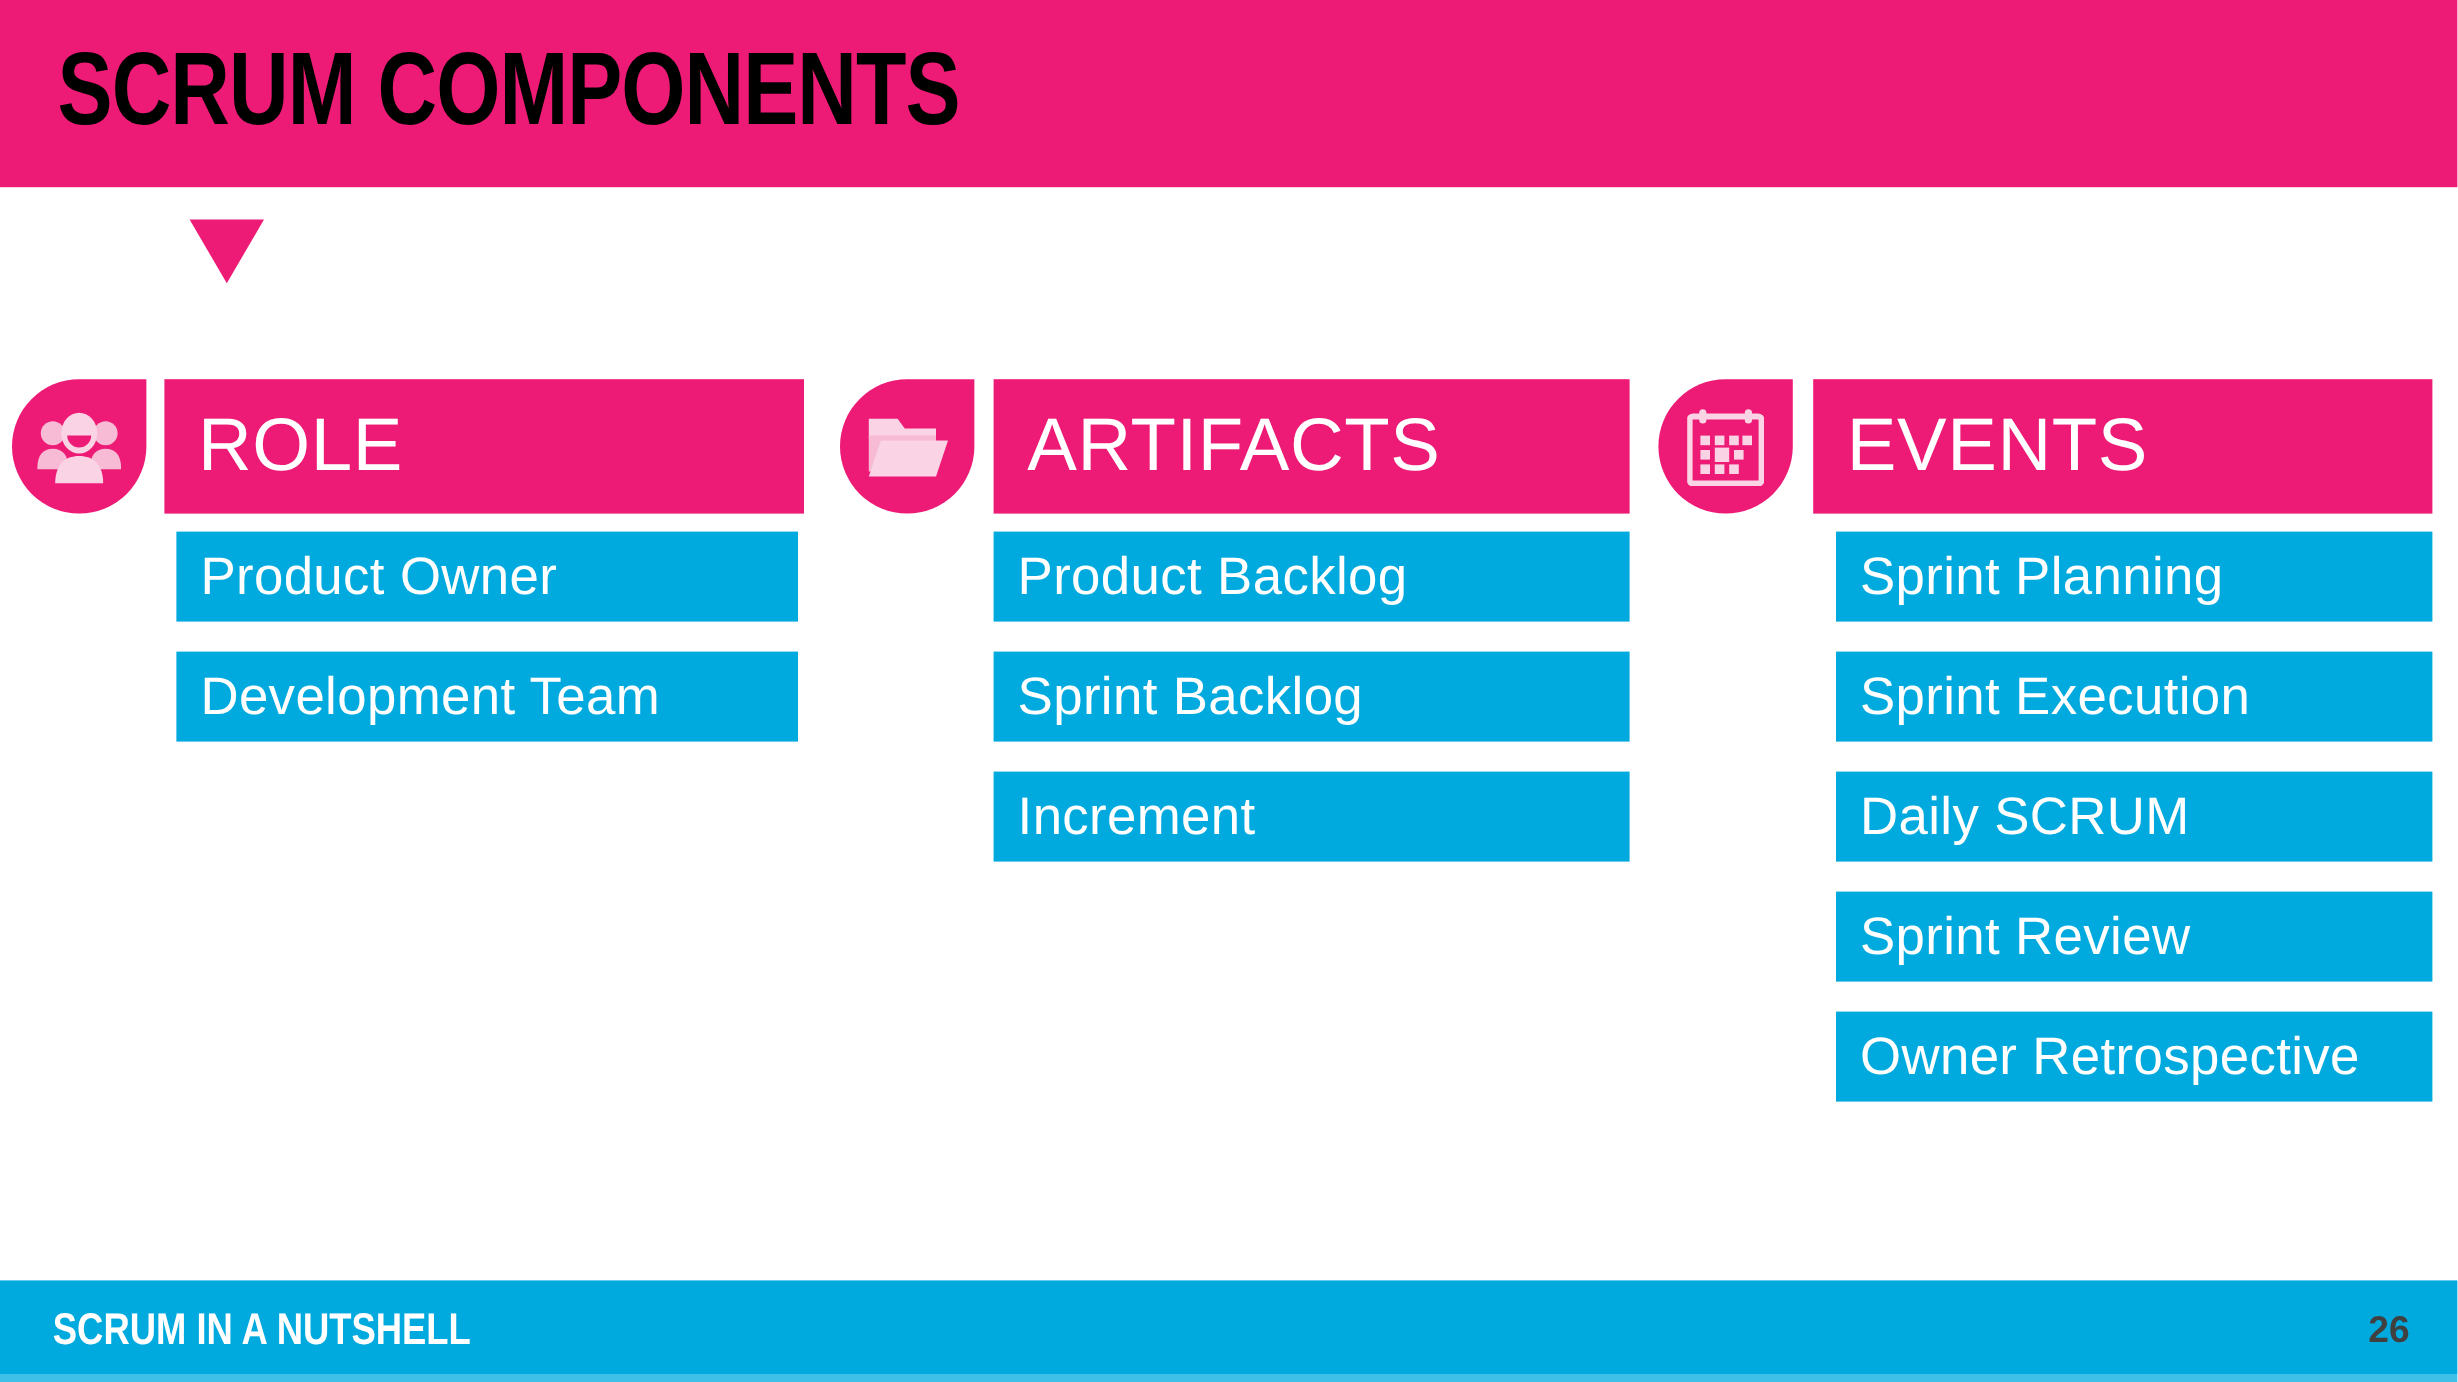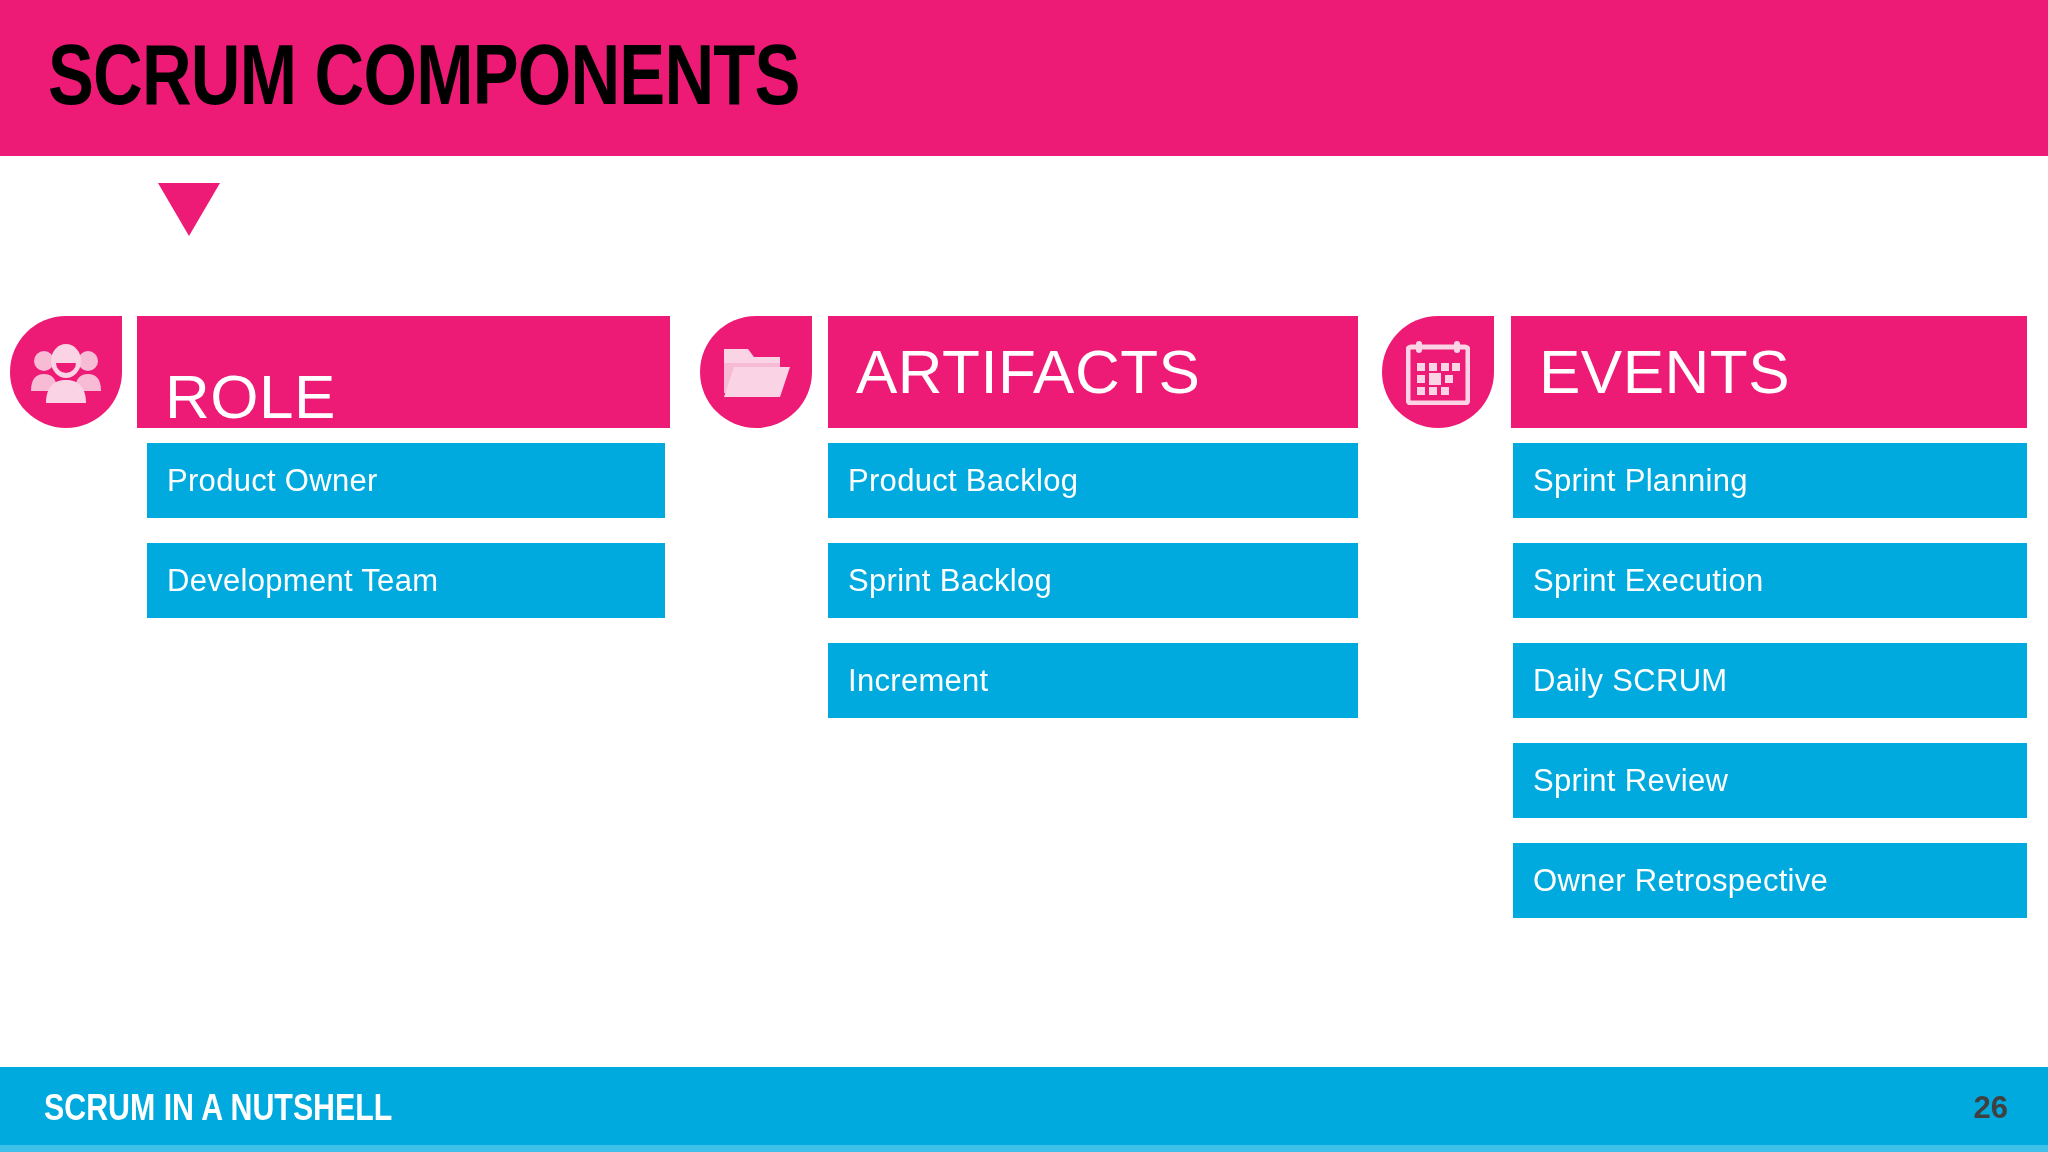--- a/index.html
+++ b/index.html
@@ -87,55 +87,55 @@
   .header-bar {
     position: absolute;
     top: 0;
     height: 112px;
     background: #ED1B76;
     display: flex;
     align-items: center;
     box-sizing: border-box;
     padding-left: 28px;
   }
-  .col-0 .header-bar { left: 127px; right: 0; align-items: flex-end; }
+  .col-0 .header-bar { left: 127px; right: 0; }
   .col-1 .header-bar { left: 128px; right: 0; }
   .col-2 .header-bar { left: 129px; right: 0; }
 
   .header-bar-label {
     color: #FFFFFF;
     font-size: 62px;
     line-height: 62px;
     font-weight: 400;
     letter-spacing: 0.5px;
     white-space: nowrap;
   }
 
   .item-list {
     position: absolute;
     top: 127px;
     left: 0;
     right: 0;
   }
   .col-0 .item-list { left: 137px; right: 5px; }
   .col-1 .item-list { left: 128px; right: 0px; }
-  .col-2 .item-list { left: 131px; right: 0px; }
+  .col-2 .item-list { left: 148px; right: 0px; }
 
   .list-item {
     height: 75px;
     background: #00AADE;
     margin-bottom: 25px;
     display: flex;
     align-items: center;
     box-sizing: border-box;
     padding-left: 20px;
   }
   .list-item-label {
     color: #FFFFFF;
-    font-size: 31px;
+    font-size: 44px;
     line-height: 44px;
     font-weight: 300;
     letter-spacing: 0.3px;
     white-space: nowrap;
   }
 
   
   .footer-bar {
     position: absolute;
     left: 0;

